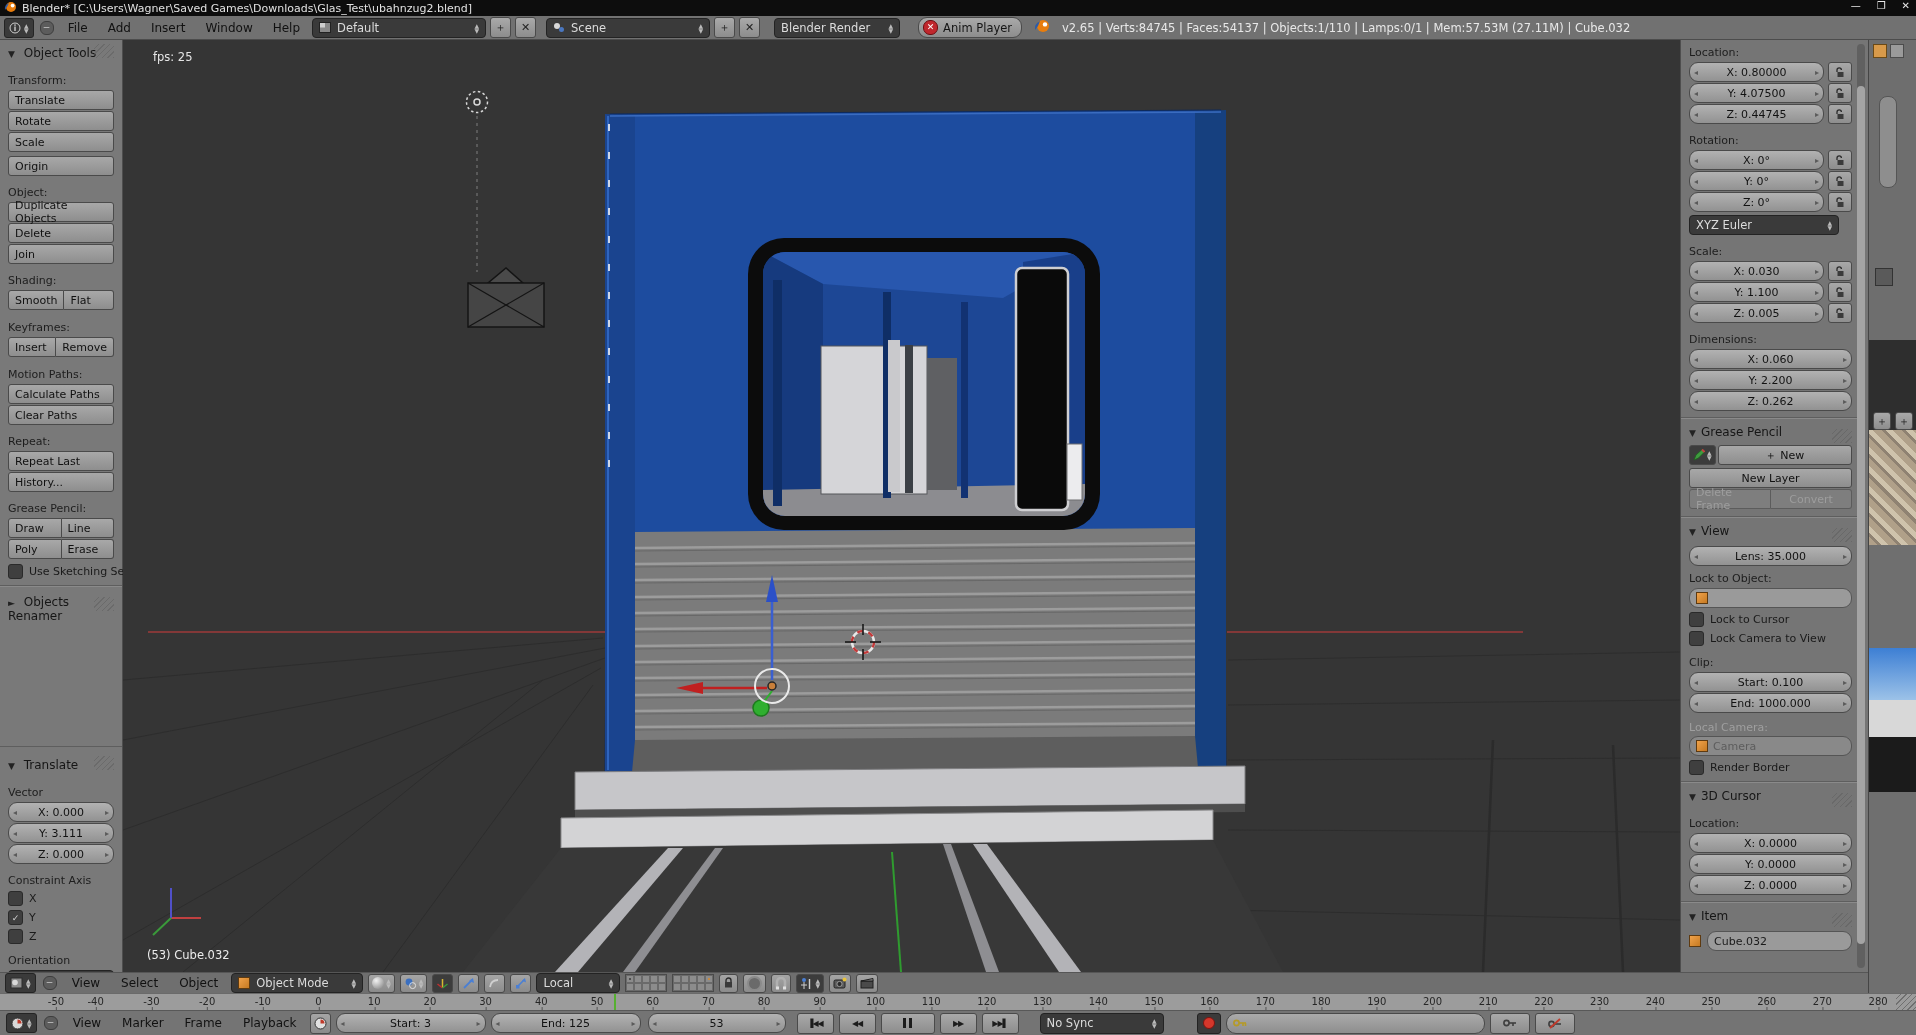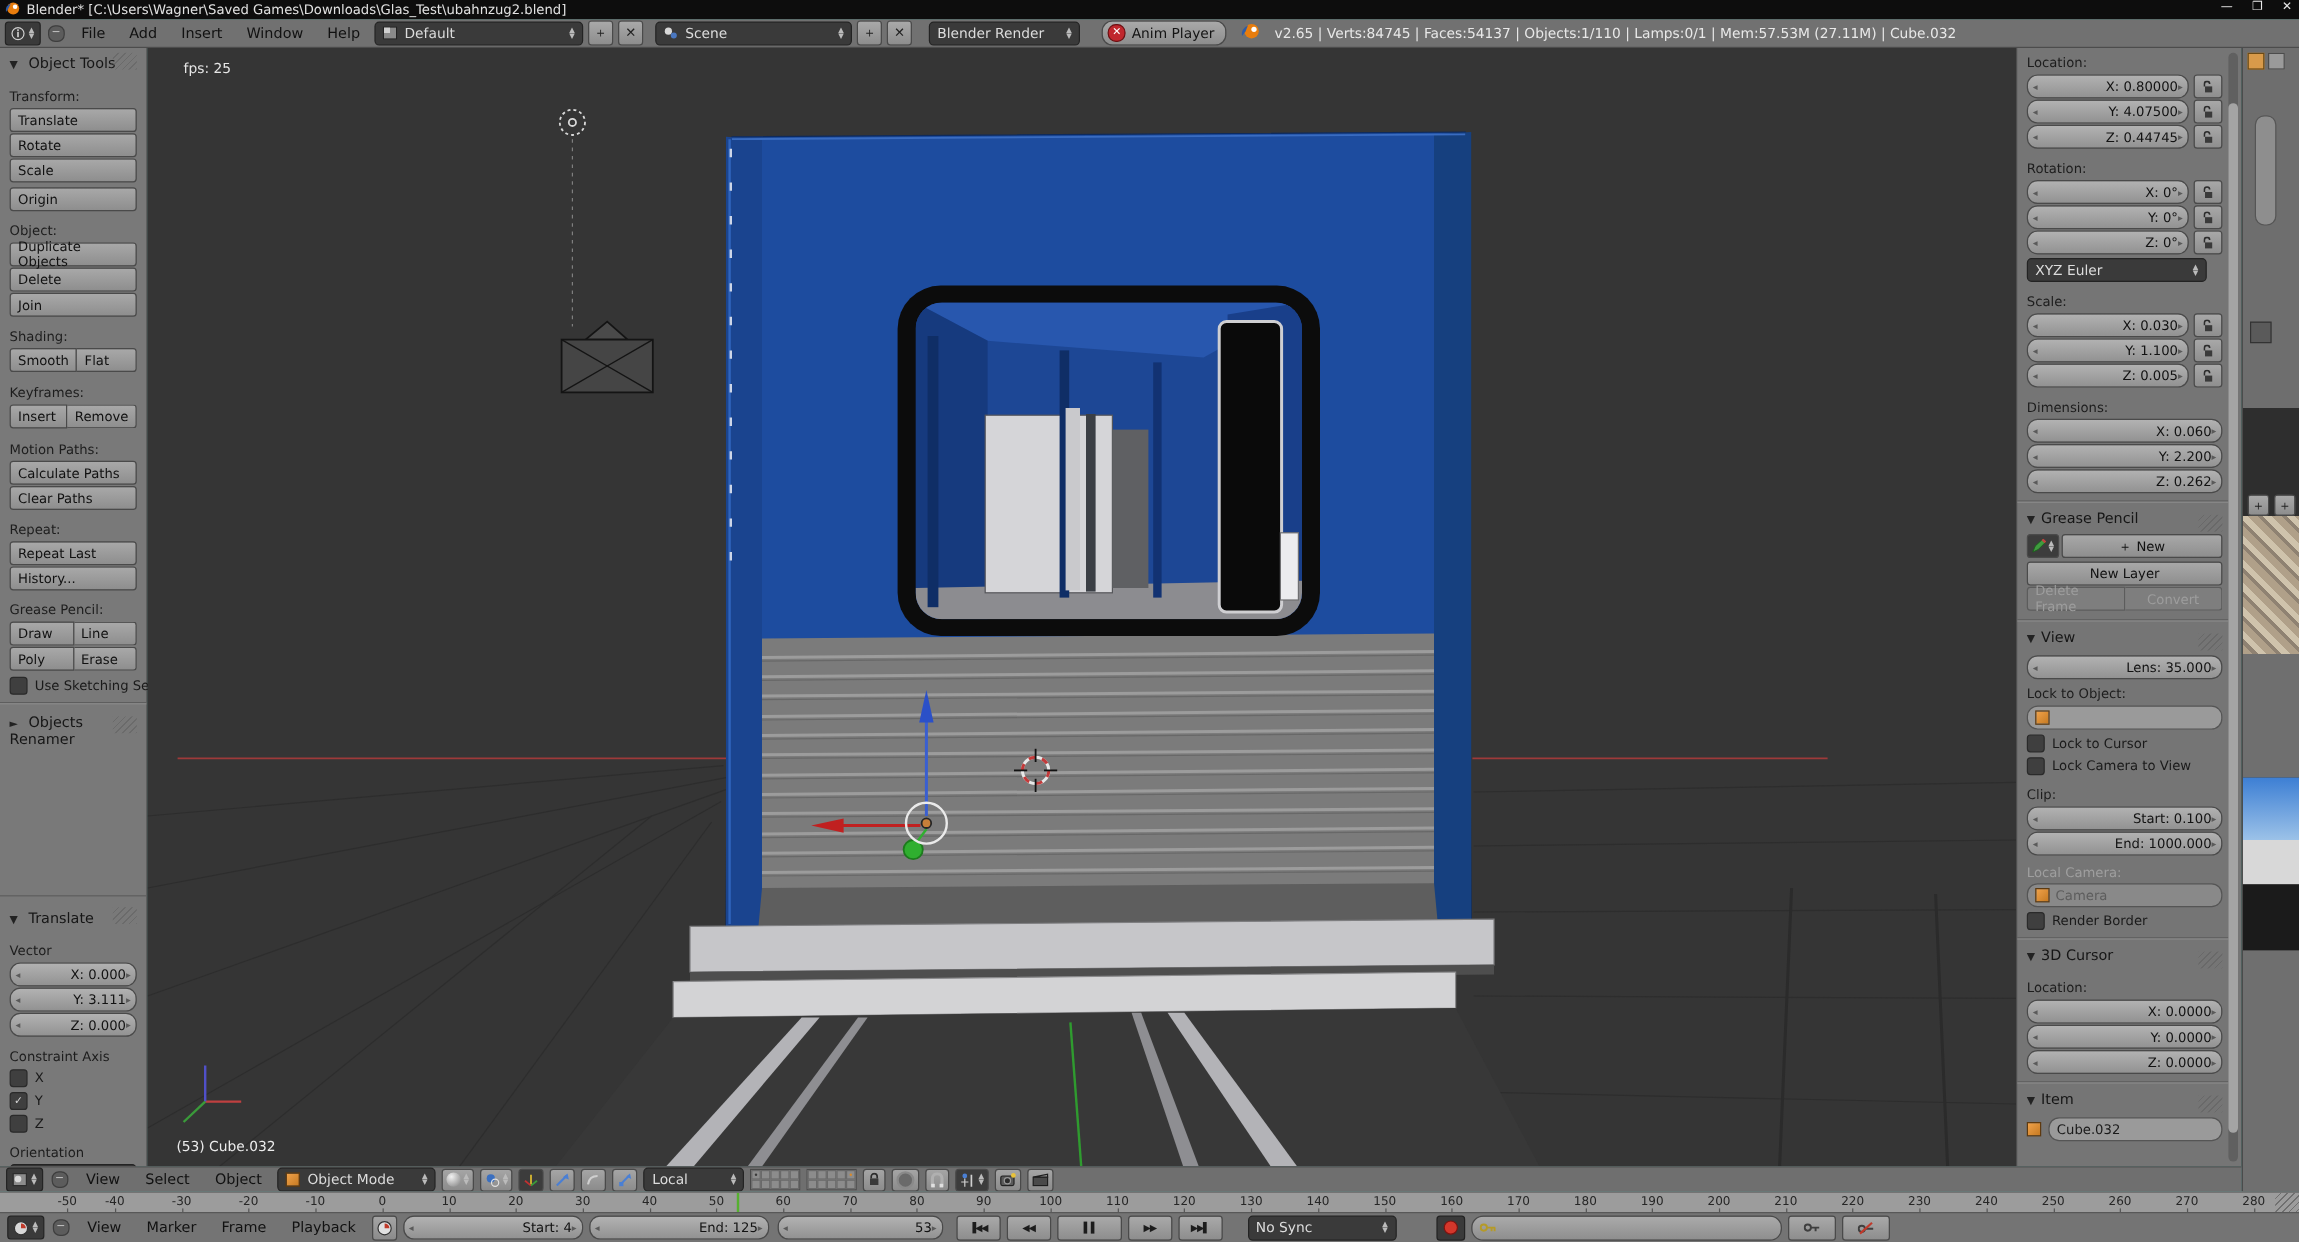--- a/index.html
+++ b/index.html
@@ -33,21 +33,21 @@
   
   .btn{height:18px;background:linear-gradient(#a8a8a8,#8e8e8e);border:1px solid #4a4a4a;border-radius:3px;
        display:flex;align-items:center;padding:0 6px;color:#111;margin:0 0 1px 0;}
   .btn.dis{background:#7e7e7e;color:#9d9d9d;border-color:#5c5c5c;}
   .row2{display:flex;gap:0;}
   .row2 .btn{flex:1;border-radius:0;}
   .row2 .btn:first-child{border-radius:3px 0 0 3px;}
   .row2 .btn:last-child{border-radius:0 3px 3px 0;border-left:none;}
   .pill{height:18px;background:linear-gradient(#b2b2b2,#929292);border:1px solid #4a4a4a;border-radius:9px;
         display:flex;align-items:center;padding:0 4px;margin-bottom:1px;}
-  .pill .v{flex:1;text-align:right;color:#121212;}
+  .pill .v{flex:1;text-align:center;color:#121212;}
   .pill .arr{font-size:8px;color:#5a5a5a;}
   .grplabel{margin:10px 0 3px 0;color:#1d1d1d;}
   .phead{position:relative;font-size:12px;color:#161616;padding:6px 0 4px 0;}
   .phead .tri{font-size:9px;margin-right:5px;color:#222;}
   .phead::after{content:"";position:absolute;right:0;top:4px;width:20px;height:14px;
      background:repeating-linear-gradient(135deg,transparent 0 3px,#5f5f5f 3px 4px);opacity:.55;}
   .cb{width:13px;height:13px;background:#3f3f3f;border:1px solid #2a2a2a;border-radius:3px;display:inline-flex;
       align-items:center;justify-content:center;color:#d5d5d5;font-size:9px;margin-right:6px;flex:none;}
   .cbrow{display:flex;align-items:center;margin:4px 0;}
   .sep{border-top:1px solid #5e5e5e;border-bottom:1px solid #8a8a8a;height:0;margin:6px -8px;}
@@ -891,21 +891,21 @@
     <span class="menu">Frame</span>
     <span class="menu">Playback</span>
     <span class="hbtn" style="height:19px">
       <svg width="13" height="13" viewBox="0 0 13 13">
           <circle cx="6.5" cy="6.5" r="5.5" fill="#e0e0e0" stroke="#333"></circle>
           <path d="M6.5 6.5 L6.5 2.5 A4 4 0 0 1 10.5 6.5 Z" fill="#c03a2a"></path>
         </svg>
     </span>
     <div class="pill tpill" style="margin:0">
         <span class="arr">◂</span>
-        <span class="v">Start: 4</span>
+        <span class="v">Start: 3</span>
         <span class="arr">▸</span>
       </div>
     <div class="pill tpill" style="margin:0">
         <span class="arr">◂</span>
         <span class="v">End: 125</span>
         <span class="arr">▸</span>
       </div>
     <div class="pill fcur" style="margin:0 6px 0 2px">
         <span class="arr">◂</span>
         <span class="v">53</span>

